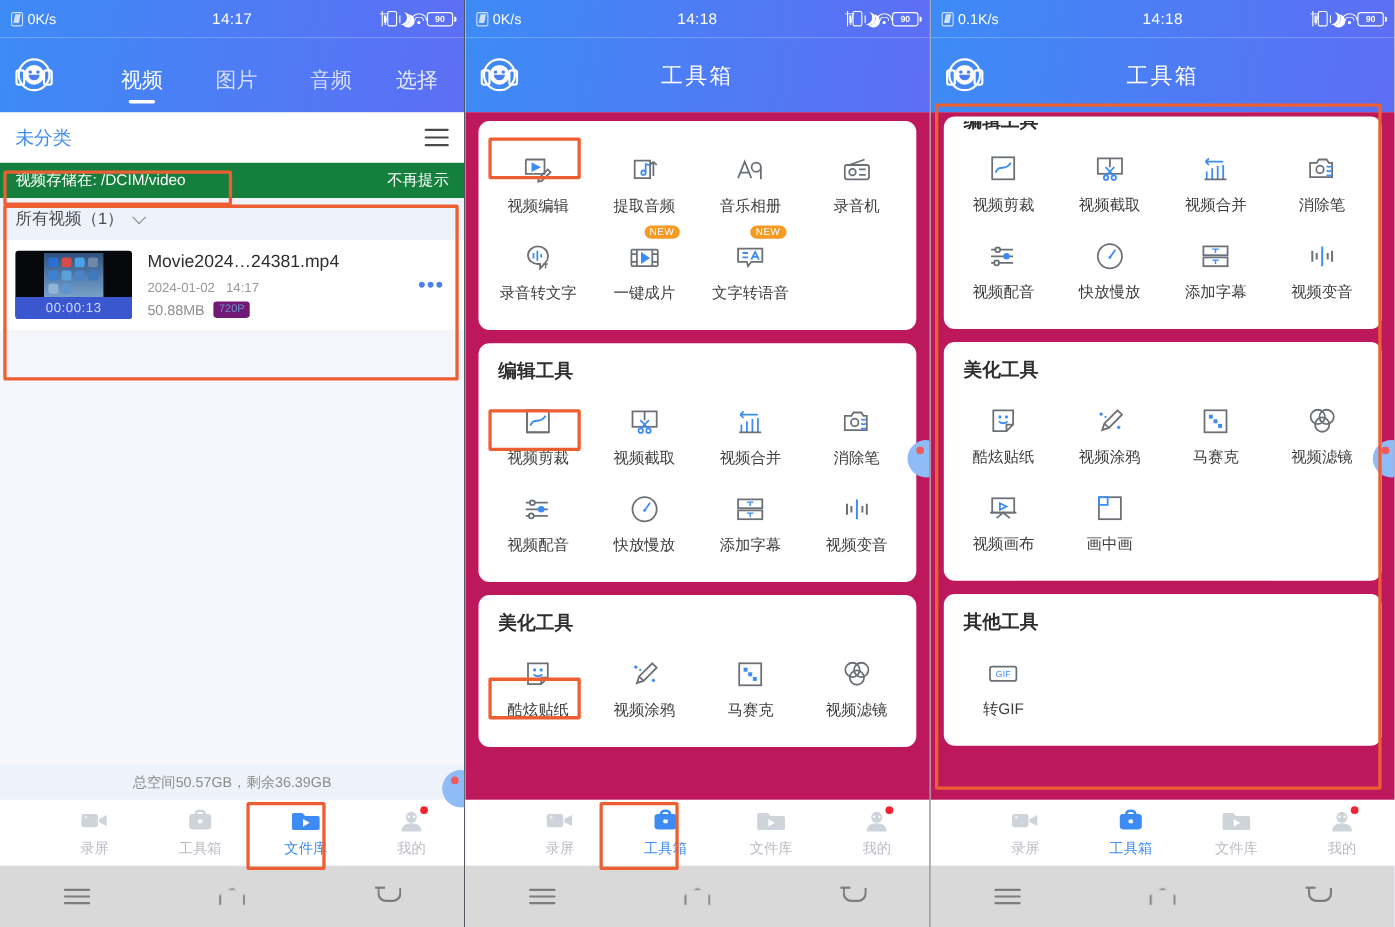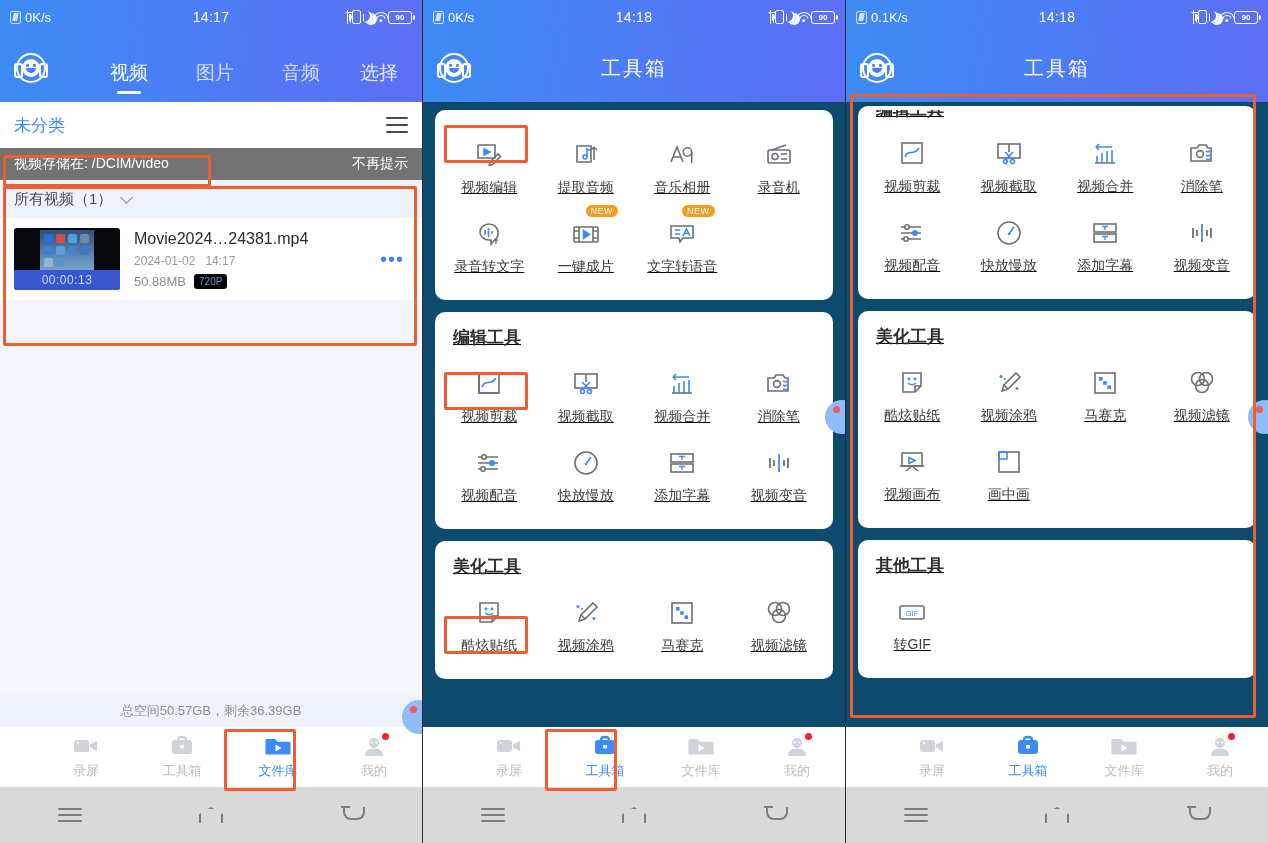--- a/index.html
+++ b/index.html
@@ -131,21 +131,21 @@
   
   .cat-bar {
     height: 46px; background:#fff; display:flex; align-items:center;
     padding: 0 14px; flex:none;
   }
   .cat-name { color:#3d8bf5; font-size:17px; }
   .hamb { margin-left:auto; width:22px; height:16px; display:flex; flex-direction:column; justify-content:space-between;}
   .hamb b { display:block; height:2px; background:#4a4a4a; border-radius:1px;}
 
   .notice {
-    height: 32px; background:#737373; display:flex; align-items:center;
+    height: 32px; background:#15803d; display:flex; align-items:center;
     padding: 0 14px; color:#fff; font-size:14px; flex:none; position:relative;
   }
   .notice .dismiss { margin-left:auto; font-size:14px; color:#fff; }
 
   .allvideo {
     height: 38px; background:#eef3fb; display:flex; align-items:center;
     padding: 0 14px; gap:10px; flex:none; color:#4b4b4b; font-size:15px;
   }
   .chev { width:9px; height:9px; border-right:1.8px solid #8a8a8a; border-bottom:1.8px solid #8a8a8a; transform: rotate(45deg); margin-top:-4px;}
 
@@ -161,31 +161,31 @@
   .thumb .ic { position:absolute; width:9px; height:9px; border-radius:2px; }
   .thumb .dur {
     position:absolute; left:0; right:0; bottom:0; height:20px;
     background:#3a57d0; color:#cfd9ff; font-size:12px;
     display:flex; align-items:center; justify-content:center; letter-spacing:.5px;
   }
   .vid-meta { flex:1; display:flex; flex-direction:column; gap:6px; min-width:0;}
   .vid-name { font-size:16px; color:#2d2d2d; white-space:nowrap; overflow:hidden;}
   .vid-date { font-size:12px; color:#9a9a9a; }
   .vid-size { font-size:13px; color:#8d8d8d; display:flex; align-items:center; gap:8px;}
-  .tag720 { background:#000000; color:#6f8fc6; font-size:10px; padding:2px 5px; border-radius:3px; }
+  .tag720 { background:#701a75; color:#6f8fc6; font-size:10px; padding:2px 5px; border-radius:3px; }
   .dots { color:#4a7ff0; font-size:20px; letter-spacing:1px; flex:none; padding-right:4px;}
 
   .filler { flex:1; background:#f4f6fb; position:relative; }
   .storage {
     height: 32px; background:#eef3fb; display:flex; align-items:center; justify-content:center;
     color:#8d8d8d; font-size:13px; flex:none;
   }
 
   
-  .toolscroll { flex:1; overflow:hidden; background:#0c4a6e; padding: 8px 12px 0 12px; position:relative;text-decoration:underline;}
+  .toolscroll { flex:1; overflow:hidden; background:#be185d; padding: 8px 12px 0 12px; position:relative;}
   .card { background:#fff; border-radius:10px; margin-bottom: 12px; padding: 14px 6px 16px 6px; }
   .card h3 { font-size:17px; color:#2e2e2e; font-weight:600; padding: 0 12px 4px 12px; }
   .grid { display:grid; grid-template-columns: repeat(4, 1fr); row-gap: 4px; margin-top: 6px;}
   .tool { display:flex; flex-direction:column; align-items:center; gap:9px; padding:10px 0 8px 0; position:relative;}
   .tool .lbl { font-size:14px; color:#3d3d3d; }
   .ico { width:30px; height:30px; position:relative; }
   .badge-new {
     position:absolute; top:-4px; right:16px;
     background:#f59a23; color:#fff; font-size:9px; padding:1px 5px;
     border-radius:7px; letter-spacing:.5px;

